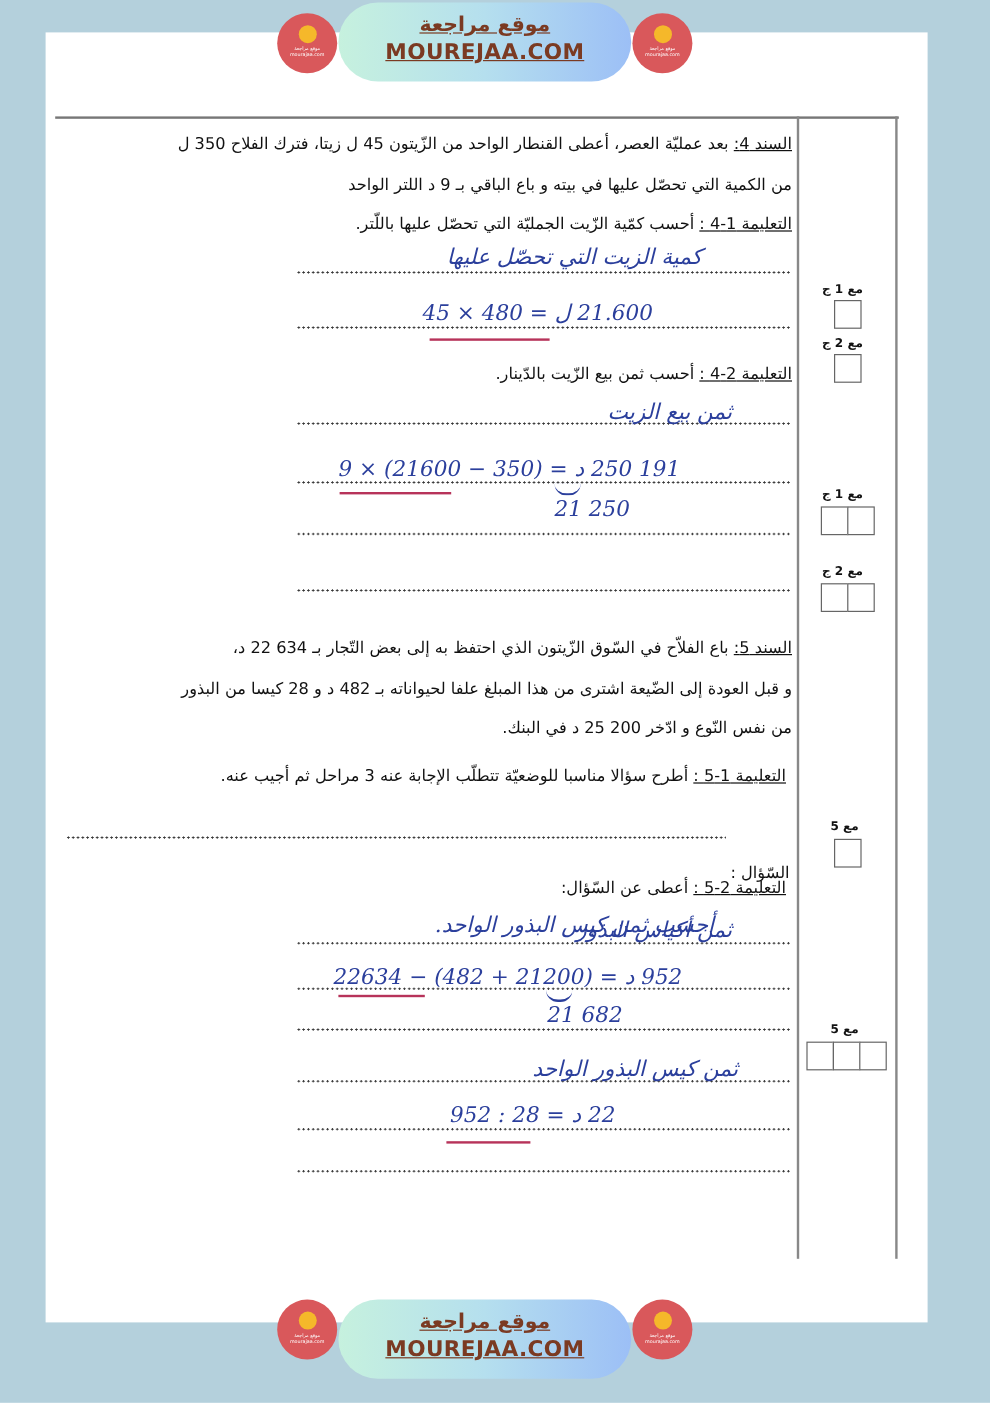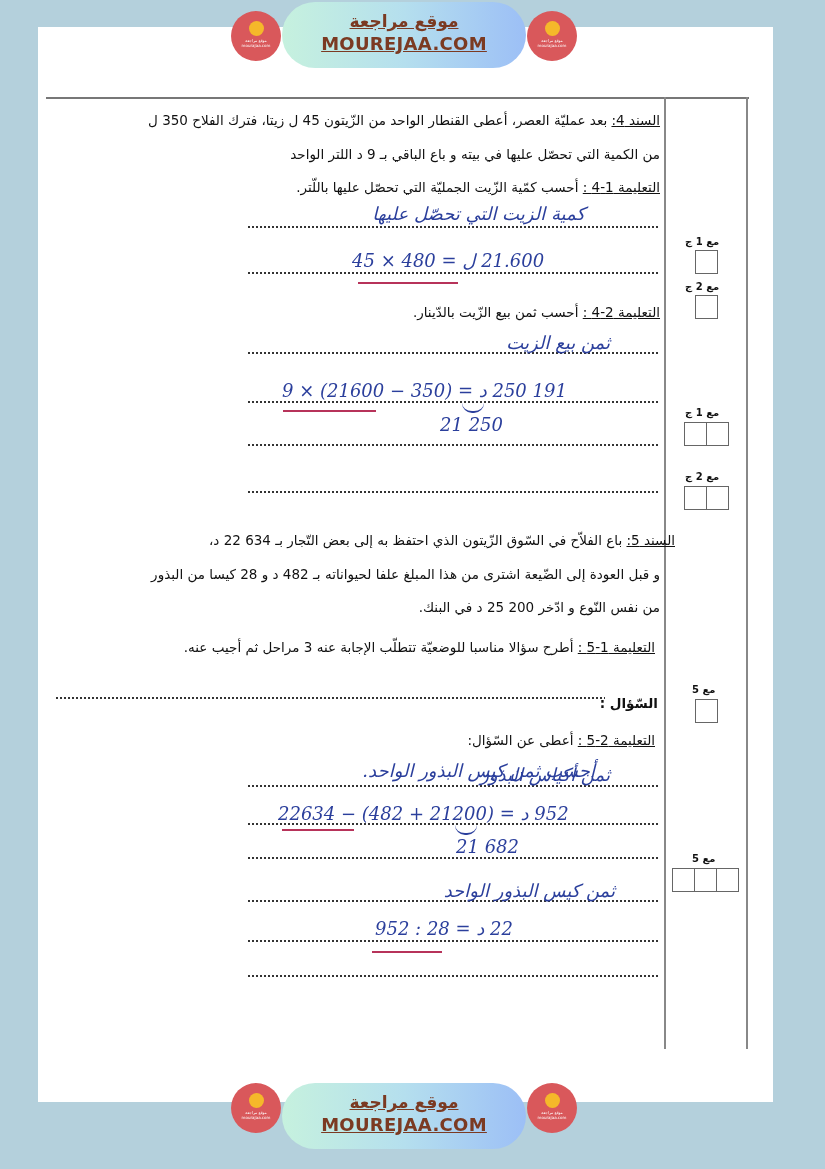--- a/index.html
+++ b/index.html
@@ -114,37 +114,37 @@
 <div class="line rtl" style="right:165px; top:304px;">
   <span class="label">التعليمة 2-4 :</span>
   <span>أحسب ثمن بيع الزّيت بالدّينار.</span>
 </div>
 <div class="dots" style="left:247px; top:352px; width:412px;"></div>
 <div class="hand rtl" style="right:215px; top:332px;">ثمن بيع الزيت</div>
 <div class="dots" style="left:247px; top:401px; width:412px;"></div>
 <div class="hand" style="left:282px; top:380px; direction:rtl;text-align:right;">191 250 د = (350 − 21600) × 9</div>
 <div class="redline" style="left:283px; top:410px; width:93px;"></div>
 <div class="brace" style="left:462px; top:403px;"></div>
-<div class="hand" style="left:440px; top:414px;">21 250</div>
+<div class="hand" style="left:462px; top:414px;">21 250</div>
 <div class="dots" style="left:247px; top:444px; width:412px;"></div>
 <div class="dots" style="left:247px; top:491px; width:412px;"></div>
 
-<div class="line rtl" style="right:150px; top:532px;">
+<div class="line rtl" style="right:165px; top:532px;">
   <span class="label">السند 5:</span>
   <span>باع الفلاّح في السّوق الزّيتون الذي احتفظ به إلى بعض التّجار بـ 634 22 د،</span>
 </div>
 <div class="line rtl" style="right:165px; top:566px;">و قبل العودة إلى الضّيعة اشترى من هذا المبلغ علفا لحيواناته بـ 482 د و 28 كيسا من البذور</div>
 <div class="line rtl" style="right:165px; top:599px;">من نفس النّوع و ادّخر 200 25 د في البنك.</div>
 
 <div class="line rtl" style="right:170px; top:639px;">
   <span class="label">التعليمة 1-5 :</span>
   <span>أطرح سؤالا مناسبا للوضعيّة تتطلّب الإجابة عنه 3 مراحل ثم أجيب عنه.</span>
 </div>
 <div class="dots" style="left:55px; top:697px; width:550px;"></div>
-<div class="line rtl" style="right:167px; top:695px;font-weight:bold;">السّؤال :</div>
+<div class="line rtl" style="right:167px; top:720px;">السّؤال :</div>
 <div class="hand rtl" style="right:230px; top:712px;margin-top:48px;">أحسب ثمن كيس البذور الواحد.</div>
 
 <div class="line rtl" style="right:170px; top:732px;">
   <span class="label">التعليمة 2-5 :</span>
   <span>أعطى عن السّؤال:</span>
 </div>
 
 <div class="dots" style="left:247px; top:785px; width:412px;"></div>
 <div class="hand rtl" style="right:215px; top:764px;">ثمن أكياس البذور</div>
 <div class="dots" style="left:247px; top:823px; width:412px;"></div>

